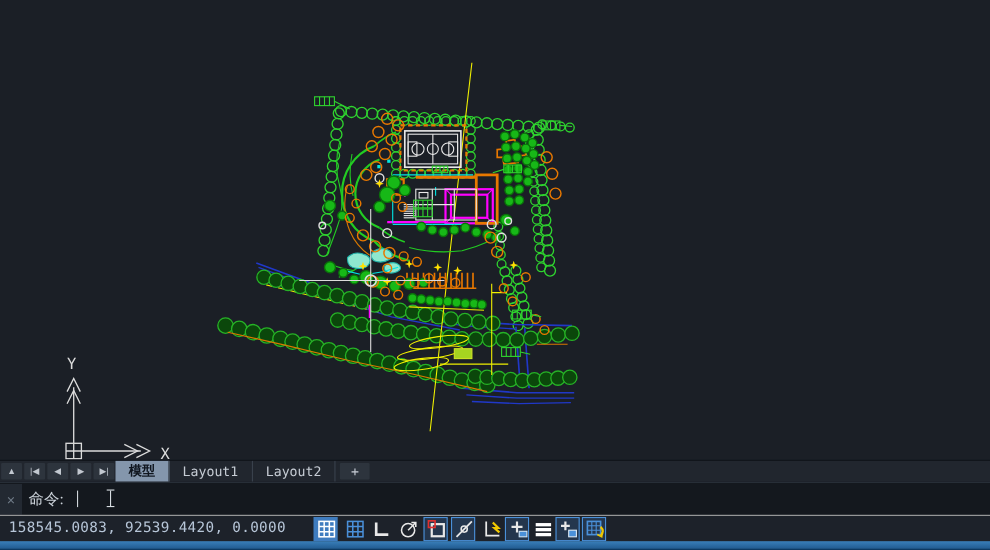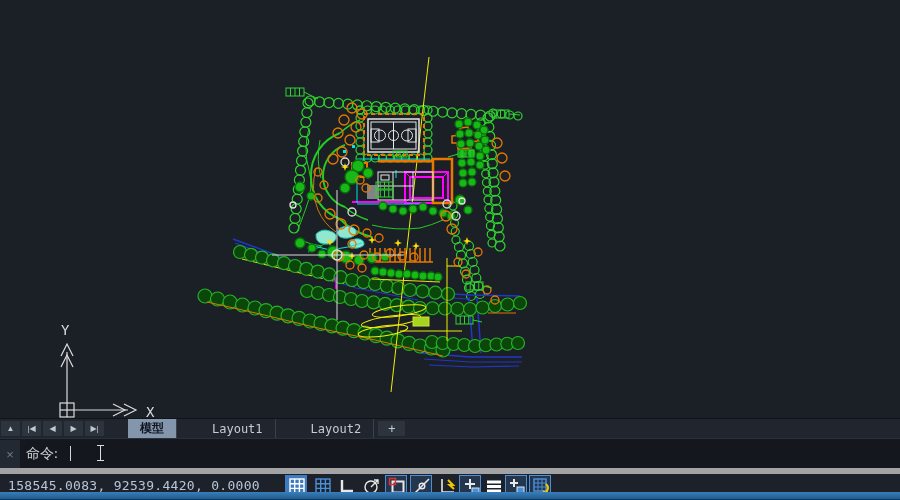--- a/index.html
+++ b/index.html
@@ -7,38 +7,38 @@
        font-family:"Liberation Sans",sans-serif;}
   
   .canvas-wrap{position:absolute;left:0;top:0;width:900px;height:418px;background:#1b1f26;}
   svg text{font-family:"DejaVu Sans Mono",monospace;}
   
   .tabbar{position:absolute;left:0;top:418px;width:900px;height:20px;background:#21262e;
           border-top:1px solid #10141a;display:flex;align-items:stretch;box-sizing:border-box;}
   .navbtn{width:19px;margin:2px 1px;background:#2d343d;color:#c2c8d0;font-size:8px;
           display:flex;align-items:center;justify-content:center;cursor:default;border-radius:1px;}
   .tab{padding:0 12px;display:flex;align-items:center;font-family:"DejaVu Sans Mono",monospace;
-       font-size:12px;color:#c6ccd4;border-right:1px solid #39414c;cursor:default;margin-left:23px;}
+       font-size:12px;color:#c6ccd4;border-right:1px solid #39414c;cursor:default;}
   .tab.active{background:#8496ac;color:#10161f;font-weight:bold;}
   .tab.plus{padding:0 10px;background:#2d343d;margin:2px 0 2px 4px;border:none;border-radius:1px;}
   
   .cmdbar{position:absolute;left:0;top:438px;width:900px;height:30px;background:#14181e;
           border-top:1px solid #2a313a;}
   .cmd-close{position:absolute;left:0;top:1px;width:20px;height:28px;background:#232932;
              color:#707b88;font-size:13px;display:flex;align-items:center;justify-content:center;}
   .cmd-prompt{position:absolute;left:26px;top:6px;font-size:14px;color:#ccd3da;font-family:Liberation Serif, serif;}
   .cmd-caret{position:absolute;left:70px;top:7px;width:1px;height:15px;background:#d0d5da;}
   .ibeam{position:absolute;left:96px;top:6px;width:9px;height:16px;}
   .ibeam i{position:absolute;background:#d8dde2;}
   .ibeam .v{left:4px;top:1px;width:1px;height:14px;}
   .ibeam .t{left:1px;top:0;width:7px;height:1px;}
   .ibeam .b{left:1px;top:15px;width:7px;height:1px;}
   
   .statusbar{position:absolute;left:0;top:468px;width:900px;height:24px;background:#1d222a;
-             border-top:6px solid #a3a3a3;}
+             border-top:1px solid #a3a3a3;}
   .coords{position:absolute;left:8px;top:4px;font-size:13px;color:#b7c6d8;
           font-family:"DejaVu Sans Mono",monospace;letter-spacing:0.3px;}
   .toggle{position:absolute;top:1px;width:22px;height:22px;display:flex;align-items:center;
           justify-content:center;box-sizing:border-box;border:1px solid transparent;}
   .toggle.boxed{border:1px solid #4a90d9;background:#24364d;}
   .toggle.filled{background:#3f7cbf;}
   
   .bluestrip{position:absolute;left:0;top:492px;width:900px;height:8px;
              background:linear-gradient(#3a7fb9,#205a90);border-bottom:1px solid #0d3a63;box-sizing:border-box;}
 </style>

